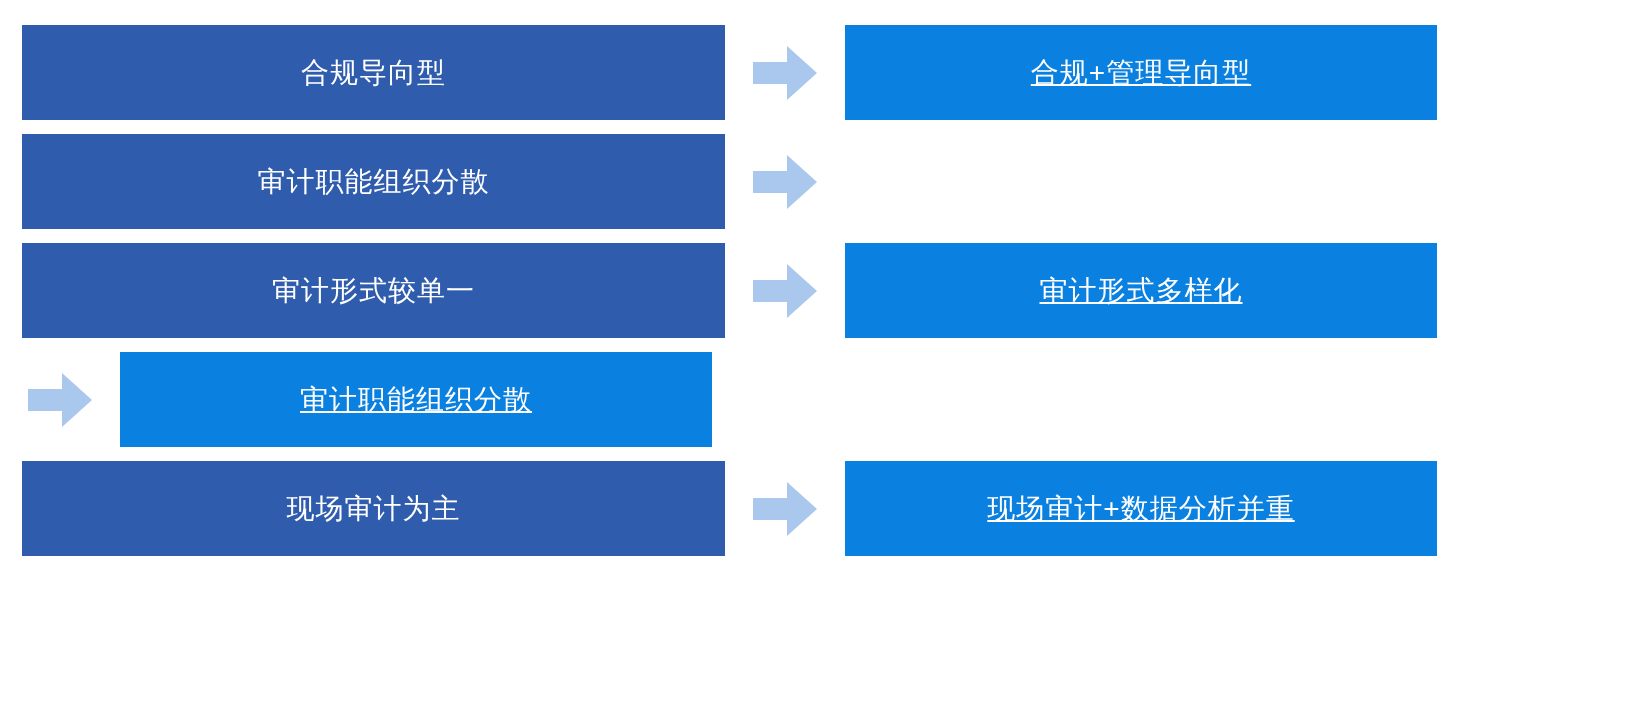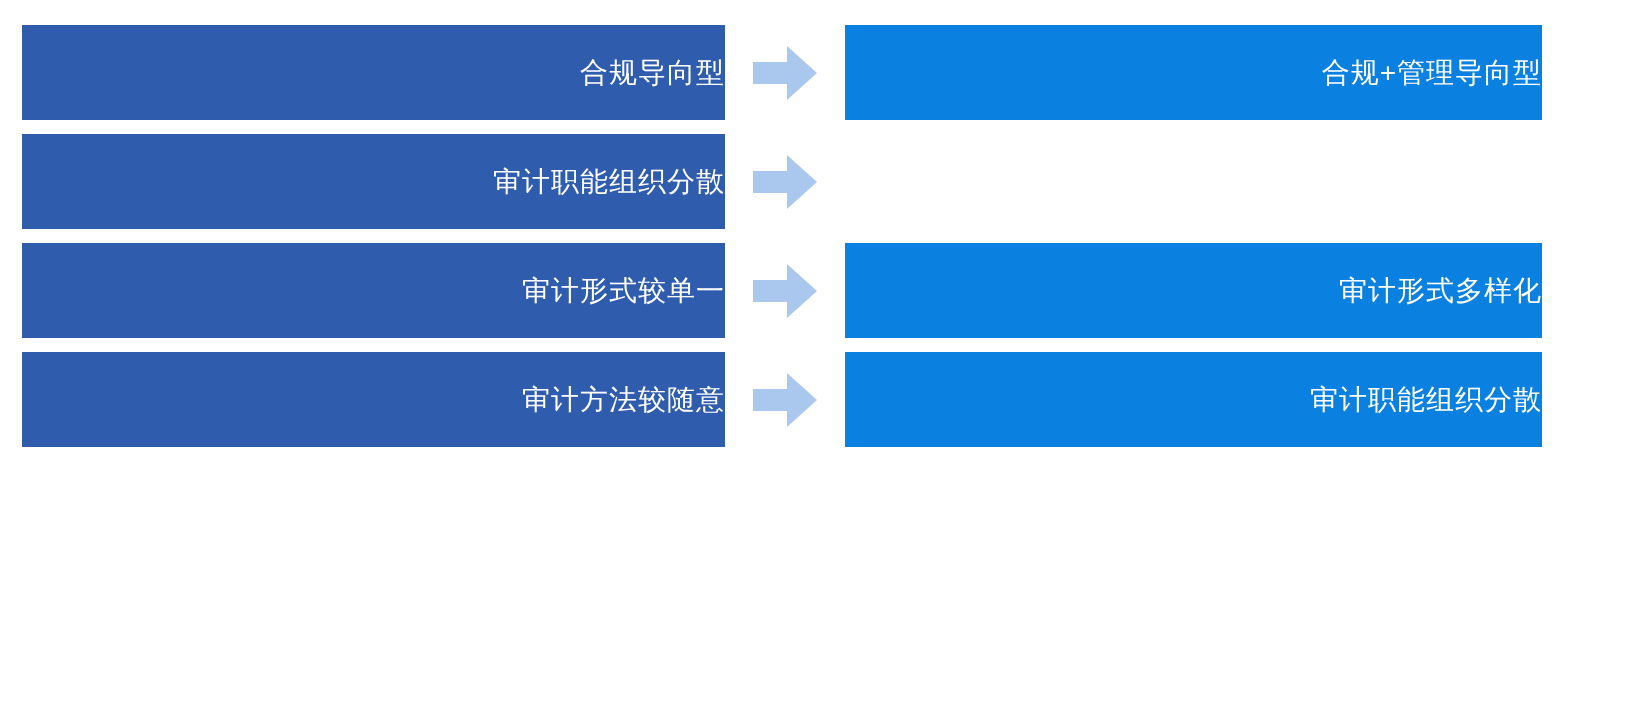--- a/index.html
+++ b/index.html
@@ -29,21 +29,21 @@
   .row {
     display: flex;
     align-items: center;
     height: 95px;
     flex: 0 0 95px;
   }
   .box {
     height: 95px;
     display: flex;
     align-items: center;
-    justify-content: flex-end;
+    justify-content: center;
     color: var(--text-color);
     font-size: 28px;
     letter-spacing: 1px;
     text-align: center;
   }
   .before-box {
     margin-left: 22px;
     width: 703px;
     background: var(--before-box-color);
   }
@@ -56,22 +56,23 @@
   }
   .arrow-cell svg {
     width: 64px;
     height: 54px;
     display: block;
   }
   .arrow-cell polygon {
     fill: var(--arrow-color);
   }
   .after-box {
-    width: 697px;
+    width: 592px;
     background: var(--after-box-color);
+    text-decoration: underline;
   }
 </style>
 </head>
 <body>
 
 <div class="diagram">
 
   <div class="row">
     <div class="box before-box">
       <span>合规导向型</span>
@@ -105,28 +106,38 @@
       <svg viewBox="0 0 64 54" aria-hidden="true">
           <polygon points="0,16 34,16 34,0 64,27 34,54 34,38 0,38"></polygon>
         </svg>
     </div>
     <div class="box after-box">
       <span>审计形式多样化</span>
     </div>
   </div>
 
   <div class="row">
-    <div class="box before-box">
-      <span>审计方法较随意</span>
-    </div>
     <div class="arrow-cell">
       <svg viewBox="0 0 64 54" aria-hidden="true">
           <polygon points="0,16 34,16 34,0 64,27 34,54 34,38 0,38"></polygon>
         </svg>
     </div>
     <div class="box after-box">
       <span>审计职能组织分散</span>
     </div>
   </div>
 
 
+  <div class="row">
+    <div class="box before-box">
+      <span>现场审计为主</span>
+    </div>
+    <div class="arrow-cell">
+      <svg viewBox="0 0 64 54" aria-hidden="true">
+          <polygon points="0,16 34,16 34,0 64,27 34,54 34,38 0,38"></polygon>
+        </svg>
+    </div>
+    <div class="box after-box">
+      <span>现场审计+数据分析并重</span>
+    </div>
+  </div>
 
 </div>
 
 </body></html>

